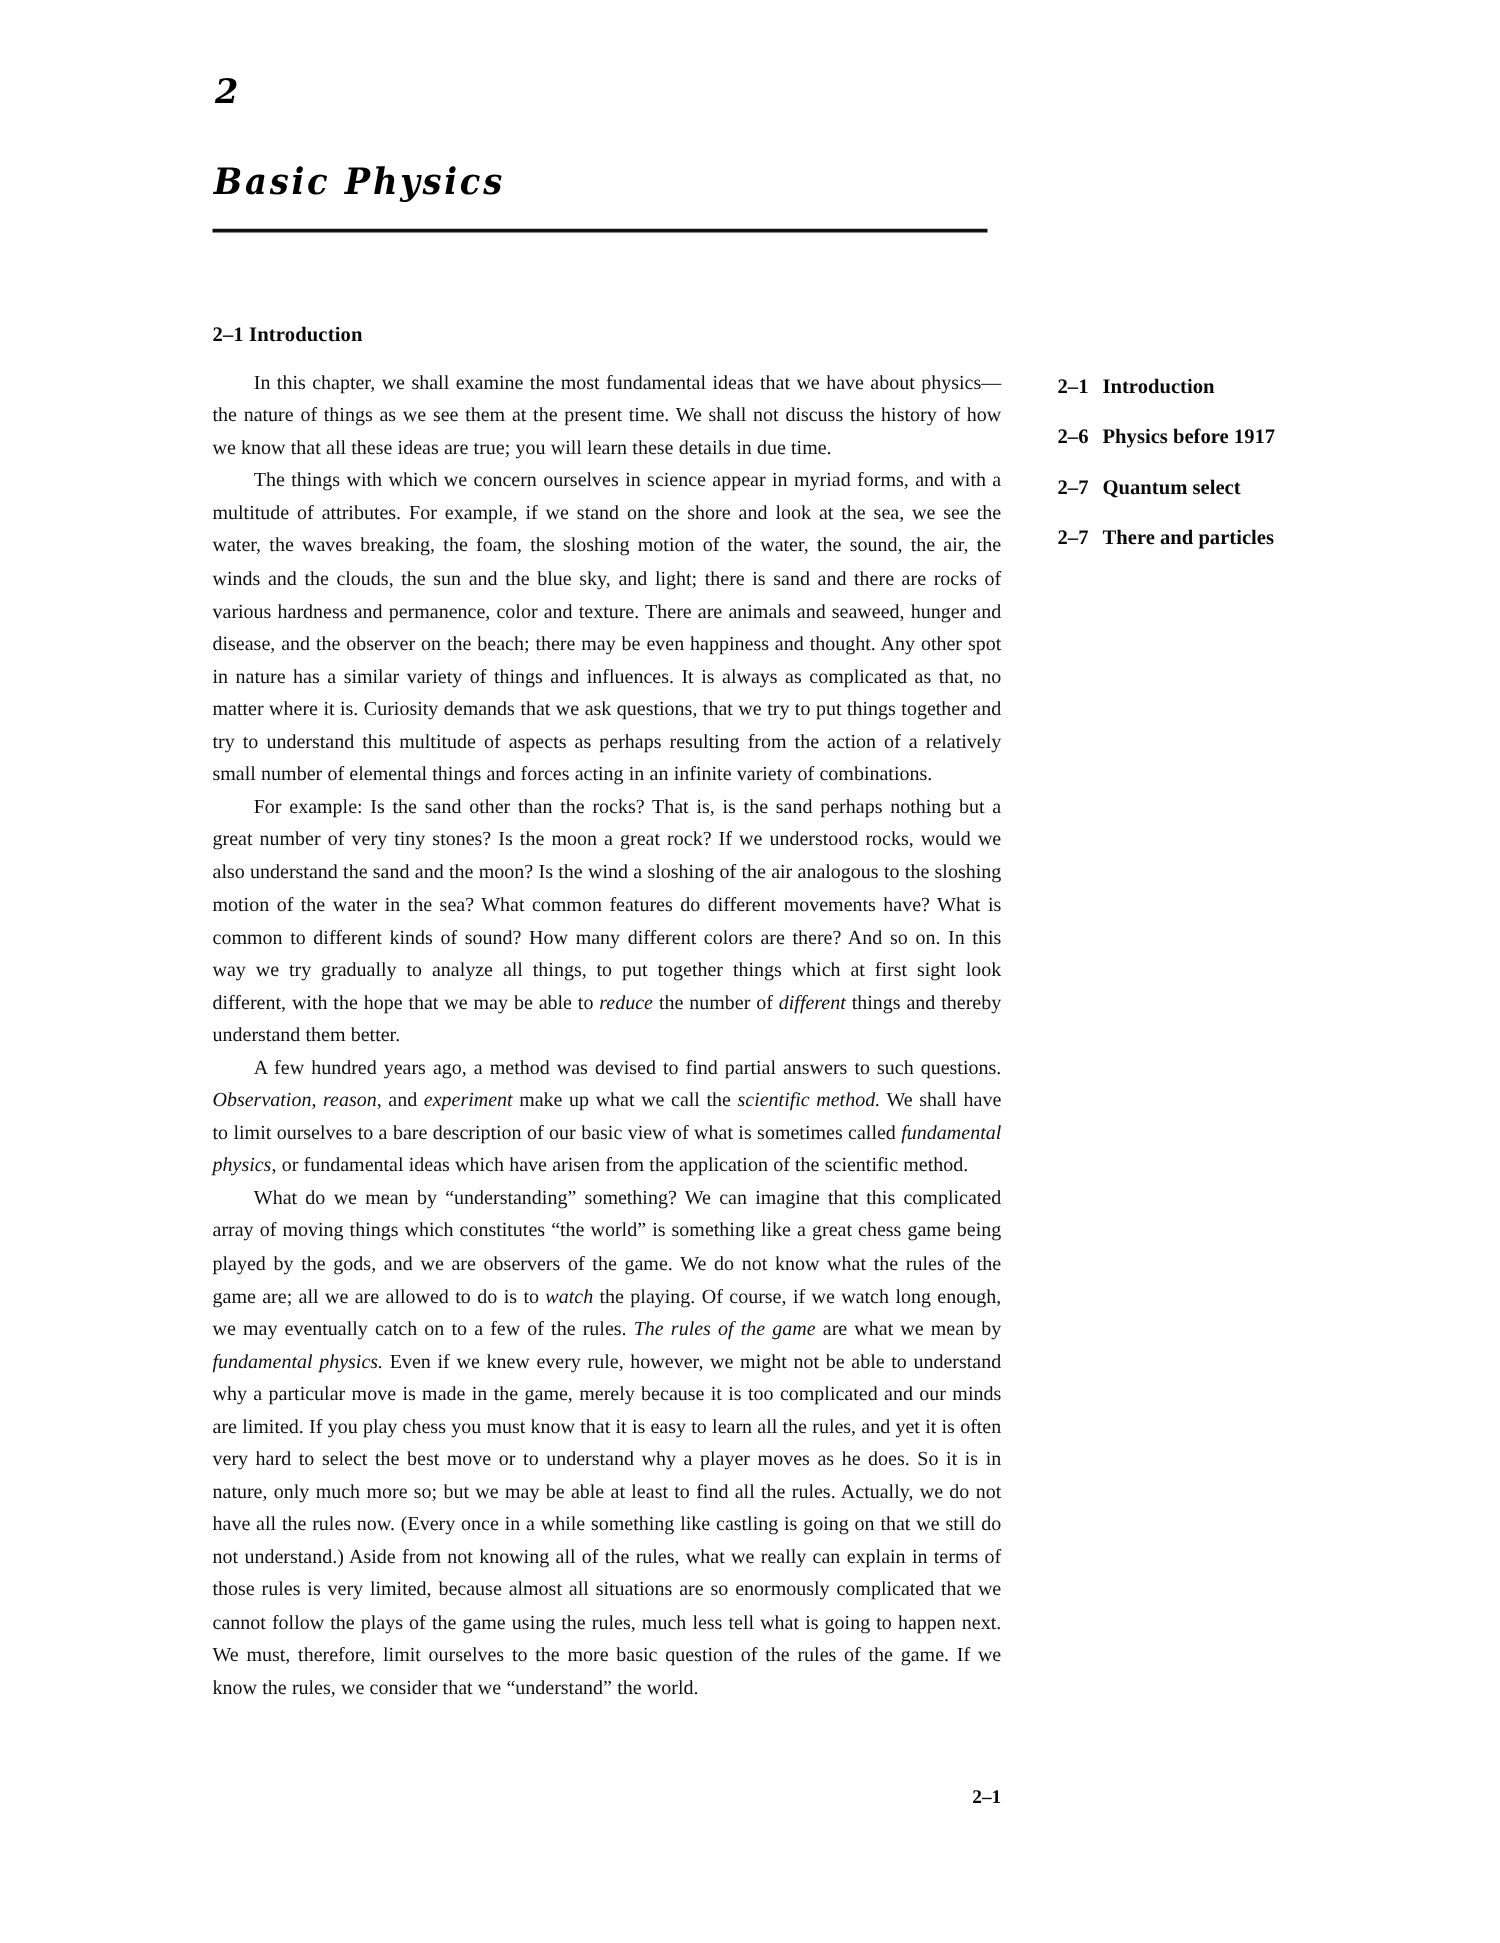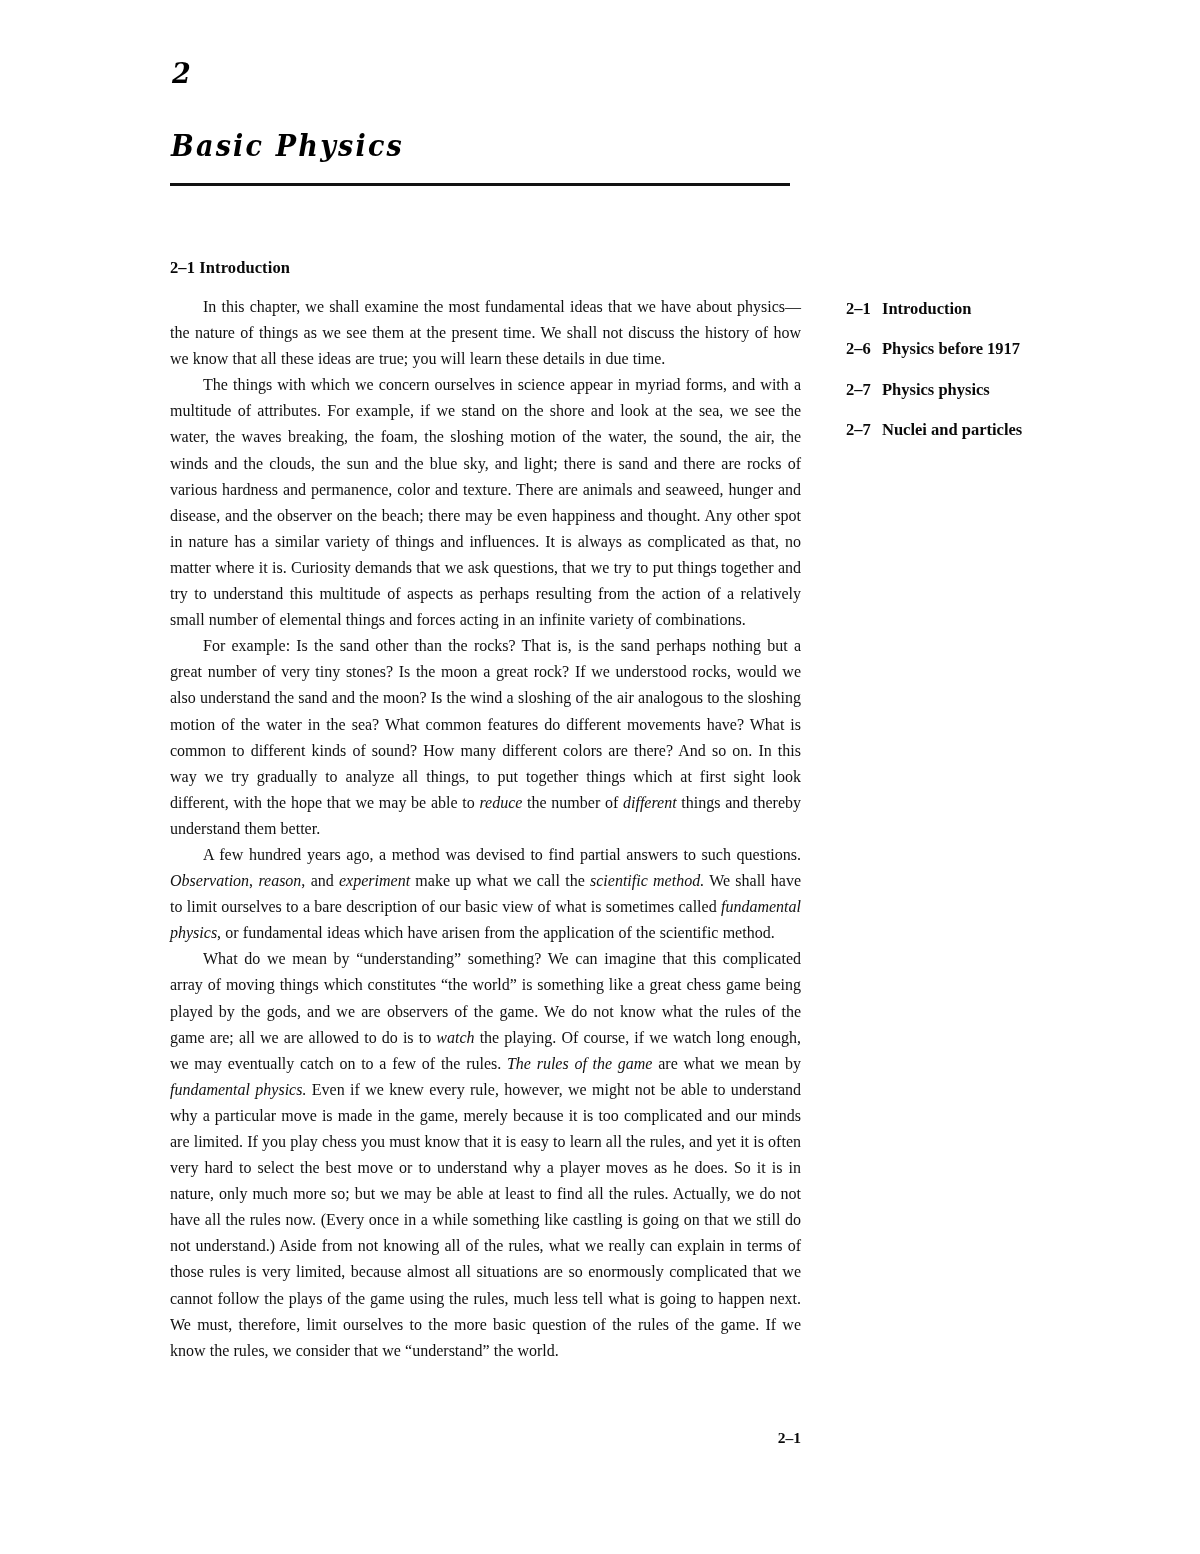--- a/index.html
+++ b/index.html
@@ -135,24 +135,24 @@
   <div class="header-rule"></div>
 
   <div class="toc">
     <div class="toc-item">
       <span class="toc-num">2–1</span><span>Introduction</span>
     </div>
     <div class="toc-item">
       <span class="toc-num">2–6</span><span>Physics before 1917</span>
     </div>
     <div class="toc-item">
-      <span class="toc-num">2–7</span><span>Physics physics</span>
+      <span class="toc-num">2–7</span><span>Quantum select</span>
     </div>
     <div class="toc-item">
-      <span class="toc-num">2–7</span><span>Nuclei and particles</span>
+      <span class="toc-num">2–7</span><span>There and particles</span>
     </div>
   </div>
 
   <div class="body-col">
 
     <h2 class="section-heading">2–1  Introduction</h2>
 
     <p class="para"><span>In this chapter, we shall examine the most fundamental ideas that we have about physics—the nature of things as we see them at the present time.  We shall not discuss the history of how we know that all these ideas are true; you will learn these details in due time.</span></p>
 
     <p class="para"><span>The things with which we concern ourselves in science appear in myriad forms, and with a multitude of attributes.  For example, if we stand on the shore and look at the sea, we see the water, the waves breaking, the foam, the sloshing motion of the water, the sound, the air, the winds and the clouds, the sun and the blue sky, and light; there is sand and there are rocks of various hardness and permanence, color and texture.  There are animals and seaweed, hunger and disease, and the observer on the beach; there may be even happiness and thought.  Any other spot in nature has a similar variety of things and influences.  It is always as complicated as that, no matter where it is.  Curiosity demands that we ask questions, that we try to put things together and try to understand this multitude of aspects as perhaps resulting from the action of a relatively small number of elemental things and forces acting in an infinite variety of combinations.</span></p>

